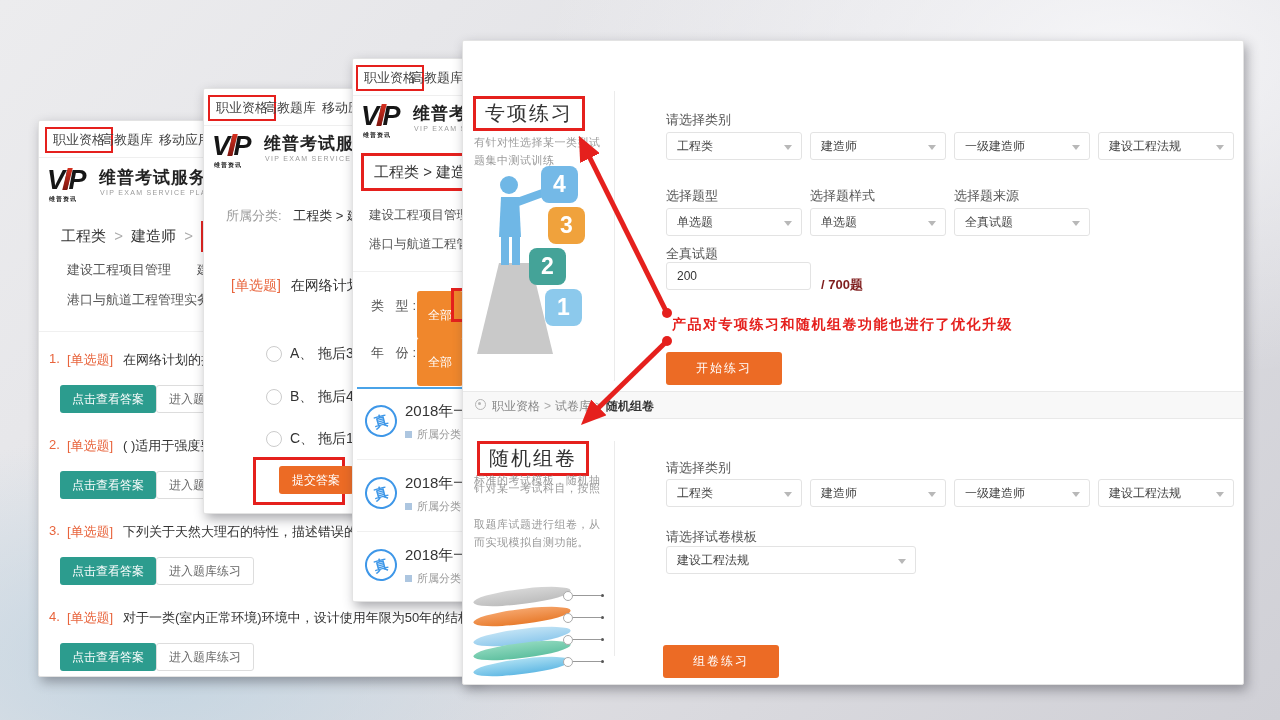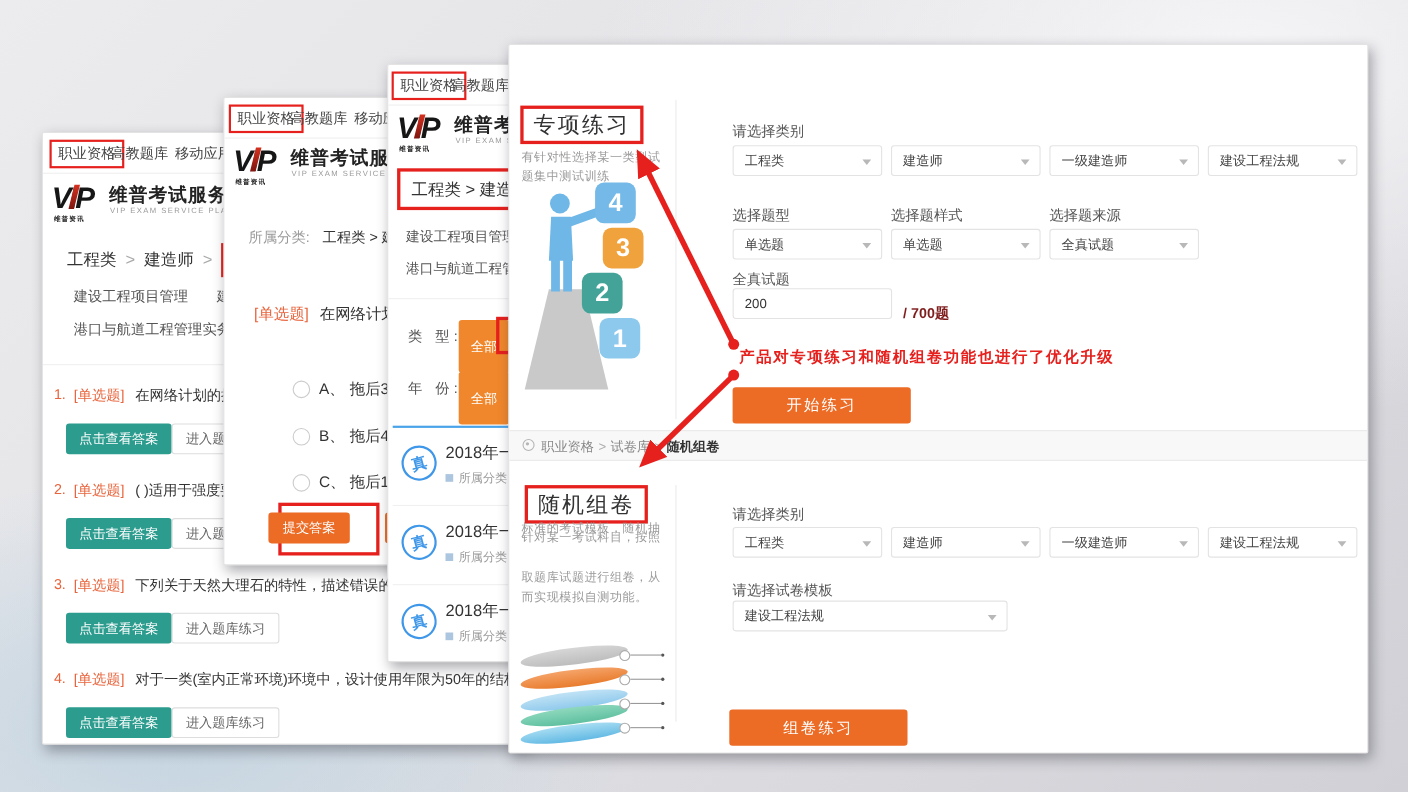--- a/index.html
+++ b/index.html
@@ -28,21 +28,21 @@
   .hbox{position:absolute;border:3px solid #e5201d;padding:1px 9px;font-size:20px;color:#333;letter-spacing:2px;white-space:nowrap}
   .desc{position:absolute;font-size:11px;color:#9a9a9a;white-space:nowrap;letter-spacing:.5px}
   .flabel{position:absolute;font-size:13px;color:#555;white-space:nowrap}
   .dd{position:absolute;width:136px;height:28px;border:1px solid #e3e3e3;border-radius:3px;background:#fff;
     font-size:12px;color:#444;line-height:26px;padding-left:10px;box-sizing:border-box;white-space:nowrap}
   .chev{position:absolute;right:9px;top:12px;width:0;height:0;border-left:4px solid transparent;border-right:4px solid transparent;border-top:5px solid #b8b8b8}
   .btn{position:absolute;height:28px;line-height:28px;padding:0 12px;font-size:12px;border-radius:3px;text-align:center;white-space:nowrap;box-sizing:border-box}
   .teal{background:#2c9c8e;color:#fff}
   .outline{background:#fff;border:1px solid #ddd;color:#666;line-height:26px}
   .orange{background:#ec6b25;color:#fff}
-  .bigbtn{position:absolute;width:162px;height:33px;line-height:33px;background:#ec6b25;color:#fff;font-size:14px;text-align:center;border-radius:3px;letter-spacing:2px}
+  .bigbtn{position:absolute;width:116px;height:33px;line-height:33px;background:#ec6b25;color:#fff;font-size:12px;text-align:center;border-radius:3px;letter-spacing:2px}
   .q{position:absolute;left:0;height:18px;font-size:13px;white-space:nowrap}
   .qno,.qtag{color:#e8643c}
   .qno{position:absolute}.qtag{position:absolute}.qtxt{position:absolute;color:#333}
   .radio{position:absolute;width:14px;height:14px;border:1px solid #ccc;border-radius:50%;background:#fff}
   .optkey,.opttxt{position:absolute;font-size:14px;color:#333;white-space:nowrap}
   .obadge{position:absolute;background:#f0872c;color:#fff;font-size:12px;height:24px;line-height:24px;padding:12px 11px;border-radius:3px;white-space:nowrap}
   .redbox{position:absolute;border:3px solid #e5201d}
   .menuitem{position:absolute;font-size:13px;color:#555;white-space:nowrap}
   .zhen{position:absolute;width:28px;height:28px;border:2px solid #3e97e8;border-radius:50%;color:#3e97e8;font-size:14px;font-weight:bold;text-align:center;line-height:28px;transform:rotate(-15deg);background:#fff}
   .litem-title{position:absolute;font-size:15px;color:#333;white-space:nowrap}
@@ -154,21 +154,21 @@
 
     <div class="radio" style="left:62px;top:300px"></div>
     <span class="optkey" style="left:86px;top:299px">B、</span>
     <span class="opttxt" style="left:114px;top:299px">拖后4</span>
 
     <div class="radio" style="left:62px;top:342px"></div>
     <span class="optkey" style="left:86px;top:341px">C、</span>
     <span class="opttxt" style="left:114px;top:341px">拖后1</span>
 
     <div class="redbox" style="left:49px;top:368px;width:86px;height:42px"></div>
-    <div class="btn orange" style="left:40px;top:377px;width:74px">提交答案</div>
+    <div class="btn orange" style="left:75px;top:377px;width:74px">提交答案</div>
     <div class="fragment" style="left:146px;top:377px;width:14px;height:28px;border-radius:3px 0 0 3px"></div>
   </div>
 
   <div class="window" id="win3" style="left:352px;top:58px;width:300px;height:542px;z-index:30">
     <div class="tab boxed" style="left:3px;top:6px">职业资格</div>
     <div class="tab" style="left:58px;top:10px">高教题库</div>
     <div class="tab" style="left:116px;top:10px">移动应用</div>
     <div style="position:absolute;left:0;right:0;top:36px;height:1px;background:#efefef"></div>
 
     <div class="logo" style="left:8px;top:42px">

